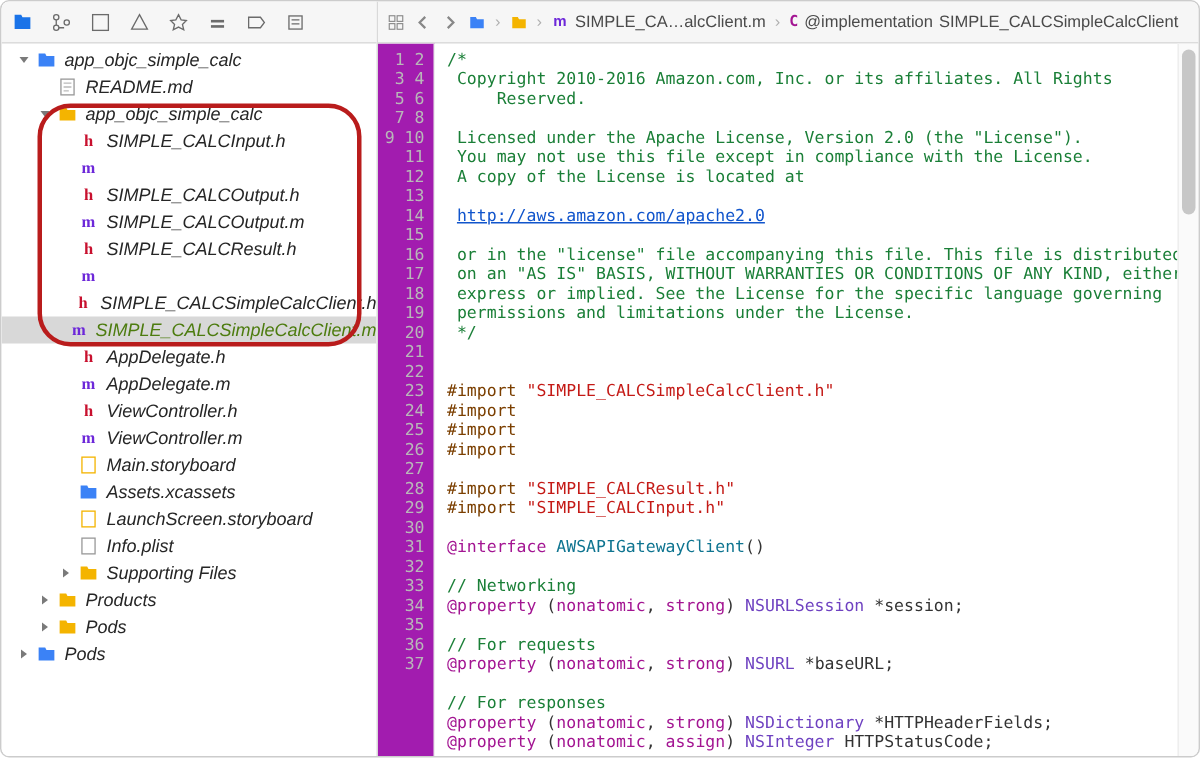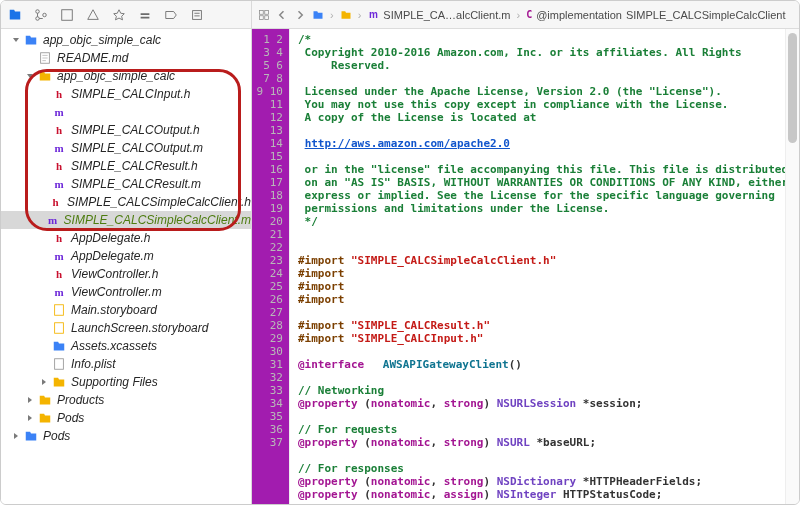--- a/index.html
+++ b/index.html
@@ -131,30 +131,29 @@
     color: #b8b8b8;
     padding: 4px 6px 4px 0;
     user-select: none;
   }
   .code {
     flex: 1;
     padding: 4px 0 20px 8px;
     white-space: pre;
     overflow: hidden;
     color: #333;
-    font-weight: bold;
   }
   .c-comment { color: #1a7f37; }
   .c-link { color: #1155cc; text-decoration: underline; }
   .c-pp { color: #7b3f00; }
   .c-str { color: #c41a16; }
   .c-kw { color: #a31592; }
   .c-at { color: #a31592; }
   .c-type { color: #6f42c1; }
-  .c-api { color: #0e7490; margin-left: 12px; }
+  .c-api { color: #0e7490; }
 
   .scroll-track {
     width: 14px;
     background: #fafafa;
     border-left: 1px solid #eee;
     position: relative;
   }
   .scroll-thumb {
     position: absolute;
     left: 2px; right: 2px;
@@ -296,21 +295,20 @@
             <span style="font-family:Menlo;font-size:11px;color:#c8102e;font-weight:bold">h</span>
           </span>
           <span class="label">SIMPLE_CALCResult.h</span>
         </div>
         <div class="row">
           <span class="indent" style="width:34px"></span>
           <span class="disclosure"></span>
           <span class="file-ico">
             <span style="font-family:Menlo;font-size:11px;color:#6d28d9;font-weight:bold">m</span>
           </span>
-          <span class="label">SIMPLE_CALCResult.m</span>
         </div>
         <div class="row">
           <span class="indent" style="width:34px"></span>
           <span class="disclosure"></span>
           <span class="file-ico">
             <span style="font-family:Menlo;font-size:11px;color:#c8102e;font-weight:bold">h</span>
           </span>
           <span class="label">SIMPLE_CALCSimpleCalcClient.h</span>
         </div>
         <div class="row selected">
@@ -361,34 +359,34 @@
               <rect x="3" y="2" width="10" height="12" fill="#fff" stroke="#f4b400"></rect>
             </svg>
           </span>
           <span class="label">Main.storyboard</span>
         </div>
         <div class="row">
           <span class="indent" style="width:34px"></span>
           <span class="disclosure"></span>
           <span class="file-ico">
             <svg width="14" height="14" viewBox="0 0 16 16">
+              <path fill="#3b82f6" d="M2 3h5l1 2h6v8H2z"></path>
+            </svg>
+          </span>
+          <span class="label">Assets.xcassets</span>
+        </div>
+        <div class="row">
+          <span class="indent" style="width:34px"></span>
+          <span class="disclosure"></span>
+          <span class="file-ico">
+            <svg width="14" height="14" viewBox="0 0 16 16">
               <rect x="3" y="2" width="10" height="12" fill="#fff" stroke="#f4b400"></rect>
             </svg>
           </span>
           <span class="label">LaunchScreen.storyboard</span>
-        </div>
-        <div class="row">
-          <span class="indent" style="width:34px"></span>
-          <span class="disclosure"></span>
-          <span class="file-ico">
-            <svg width="14" height="14" viewBox="0 0 16 16">
-              <path fill="#3b82f6" d="M2 3h5l1 2h6v8H2z"></path>
-            </svg>
-          </span>
-          <span class="label">Assets.xcassets</span>
         </div>
         <div class="row">
           <span class="indent" style="width:34px"></span>
           <span class="disclosure"></span>
           <span class="file-ico">
             <svg width="14" height="14" viewBox="0 0 16 16">
               <rect x="3" y="2" width="10" height="12" fill="#fff" stroke="#999"></rect>
             </svg>
           </span>
           <span class="label">Info.plist</span>
@@ -534,21 +532,21 @@
 34
 35
 36
 37
 </div>
       <div class="code" id="code"><span class="c-comment">/*</span>
 <span class="c-comment"> Copyright 2010-2016 Amazon.com, Inc. or its affiliates. All Rights
      Reserved.</span>
 <span class="c-comment"></span>
 <span class="c-comment"> Licensed under the Apache License, Version 2.0 (the "License").</span>
-<span class="c-comment"> You may not use this copy except in compliance with the License.</span>
+<span class="c-comment"> You may not use this file except in compliance with the License.</span>
 <span class="c-comment"> A copy of the License is located at</span>
 <span class="c-comment"></span>
 <span class="c-comment"> </span><span class="c-link">http://aws.amazon.com/apache2.0</span>
 <span class="c-comment"></span>
 <span class="c-comment"> or in the "license" file accompanying this file. This file is distributed</span>
 <span class="c-comment"> on an "AS IS" BASIS, WITHOUT WARRANTIES OR CONDITIONS OF ANY KIND, either</span>
 <span class="c-comment"> express or implied. See the License for the specific language governing</span>
 <span class="c-comment"> permissions and limitations under the License.</span>
 <span class="c-comment"> */</span>
 

